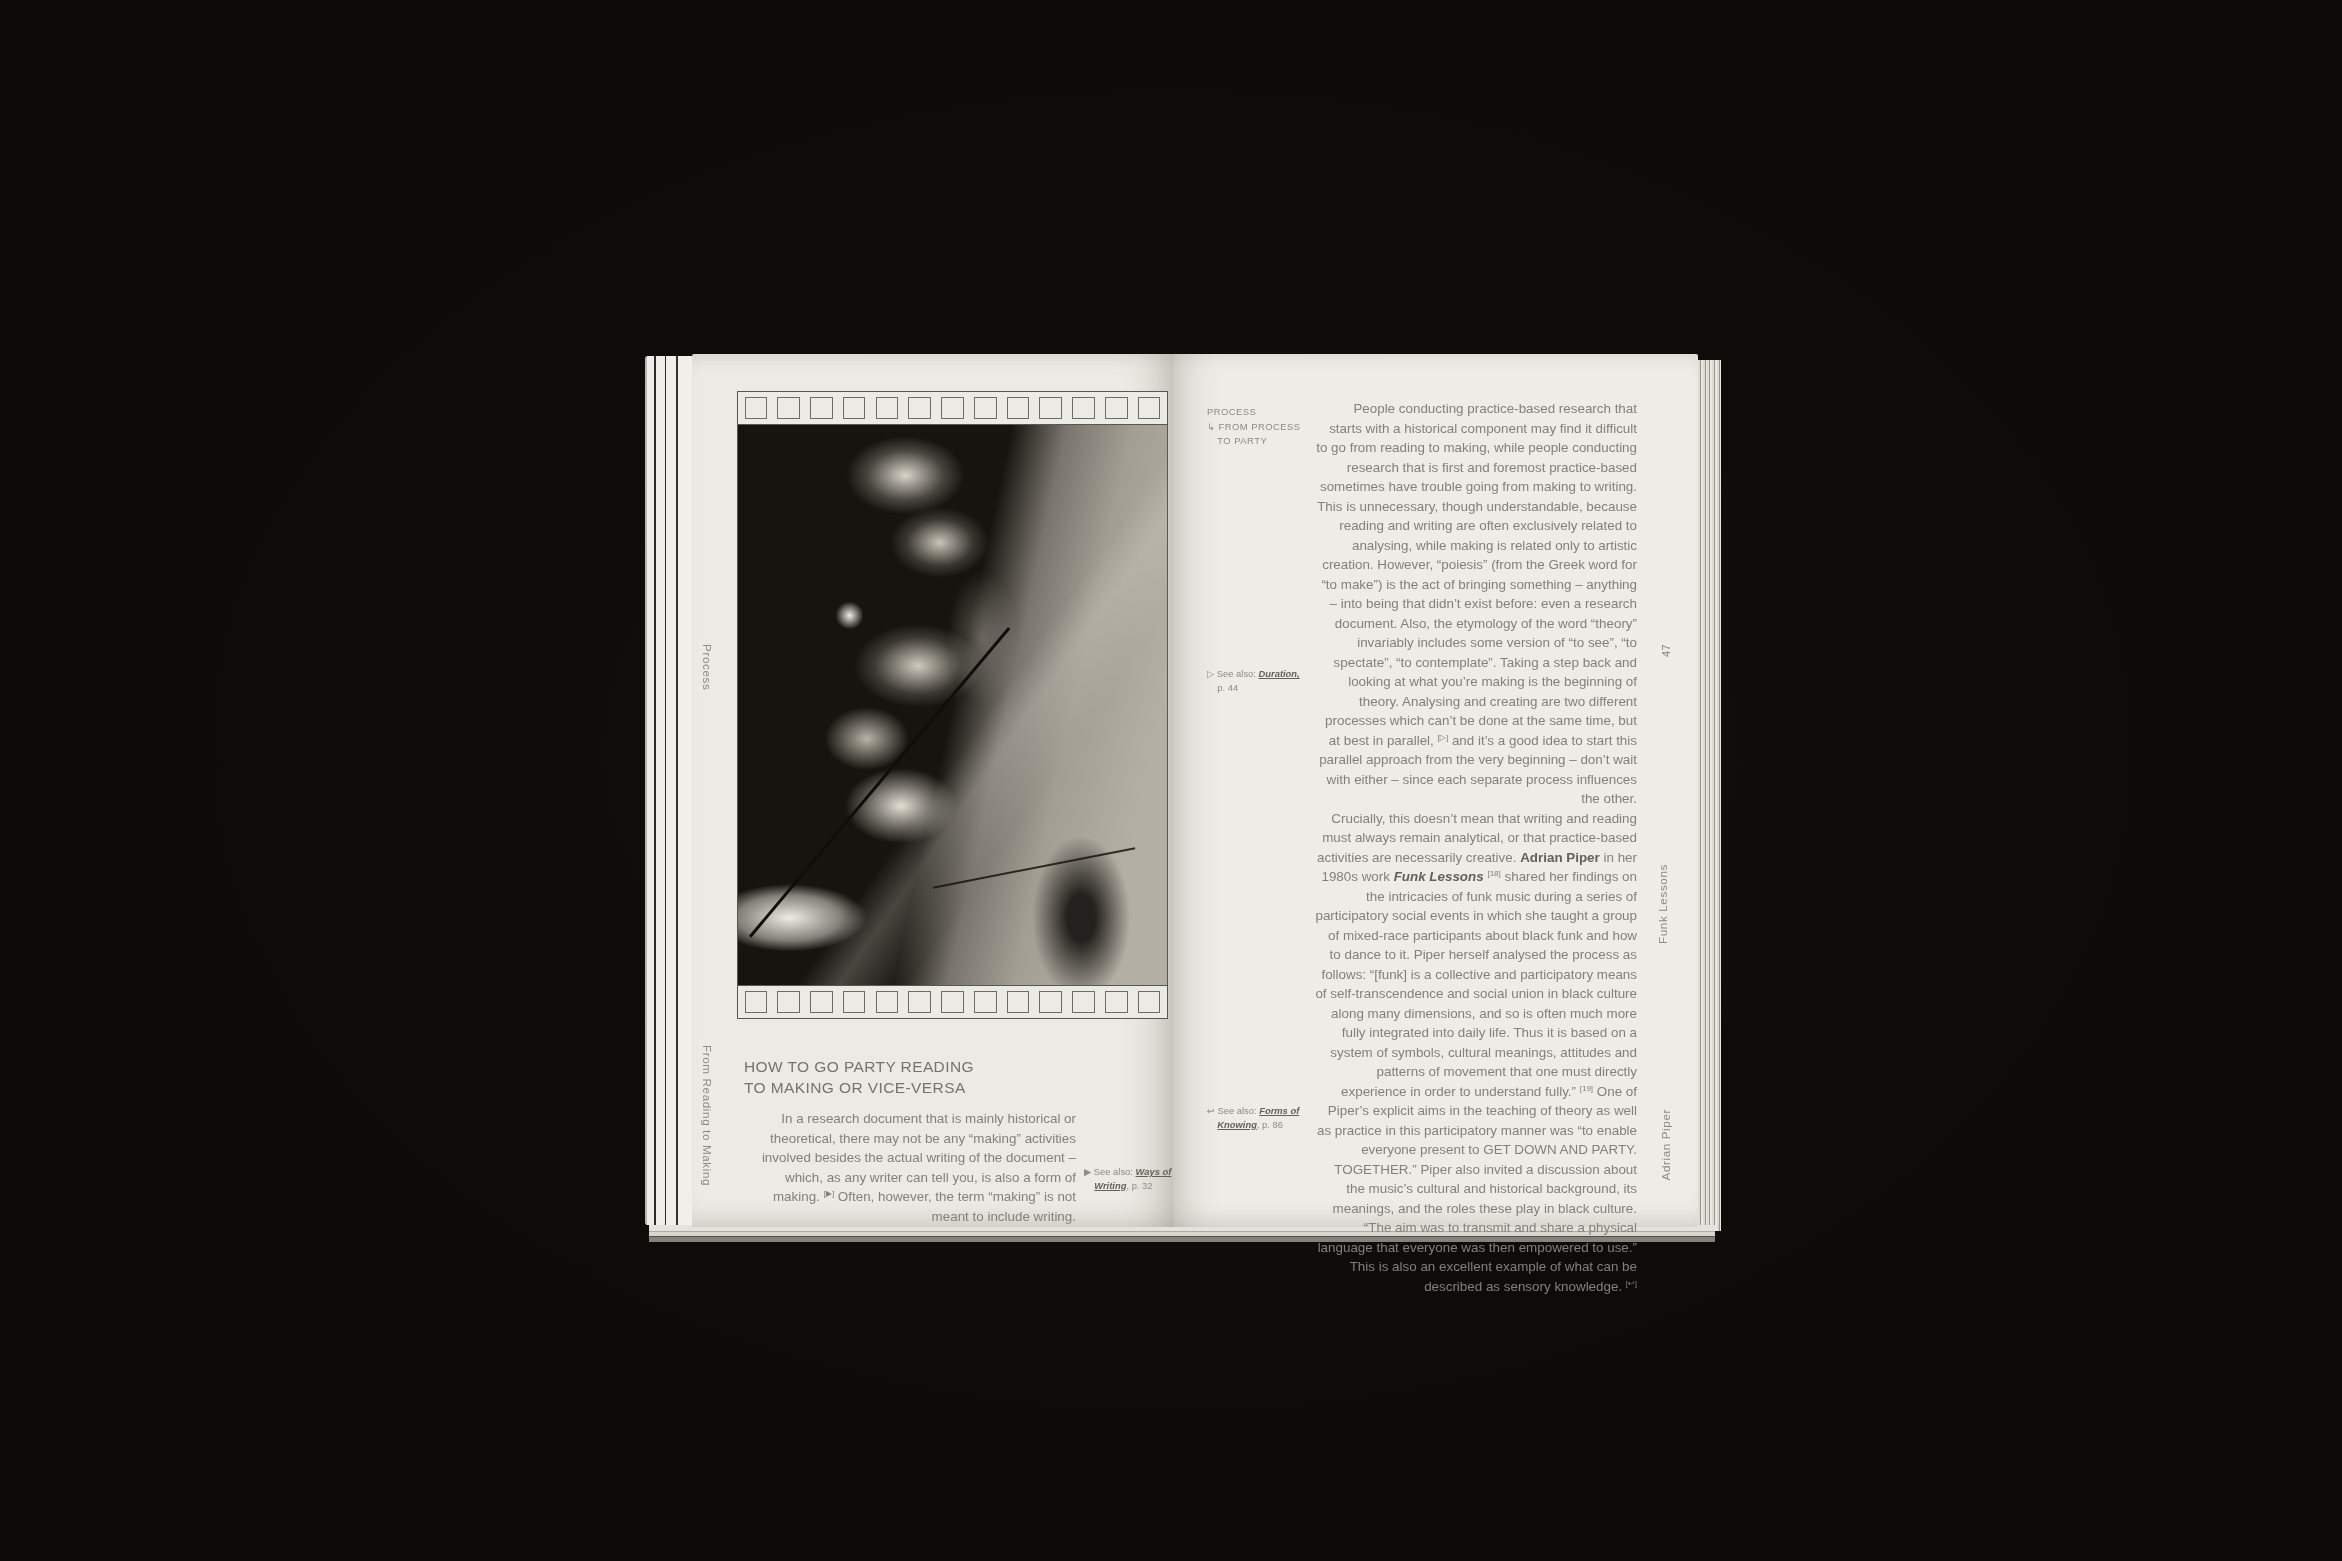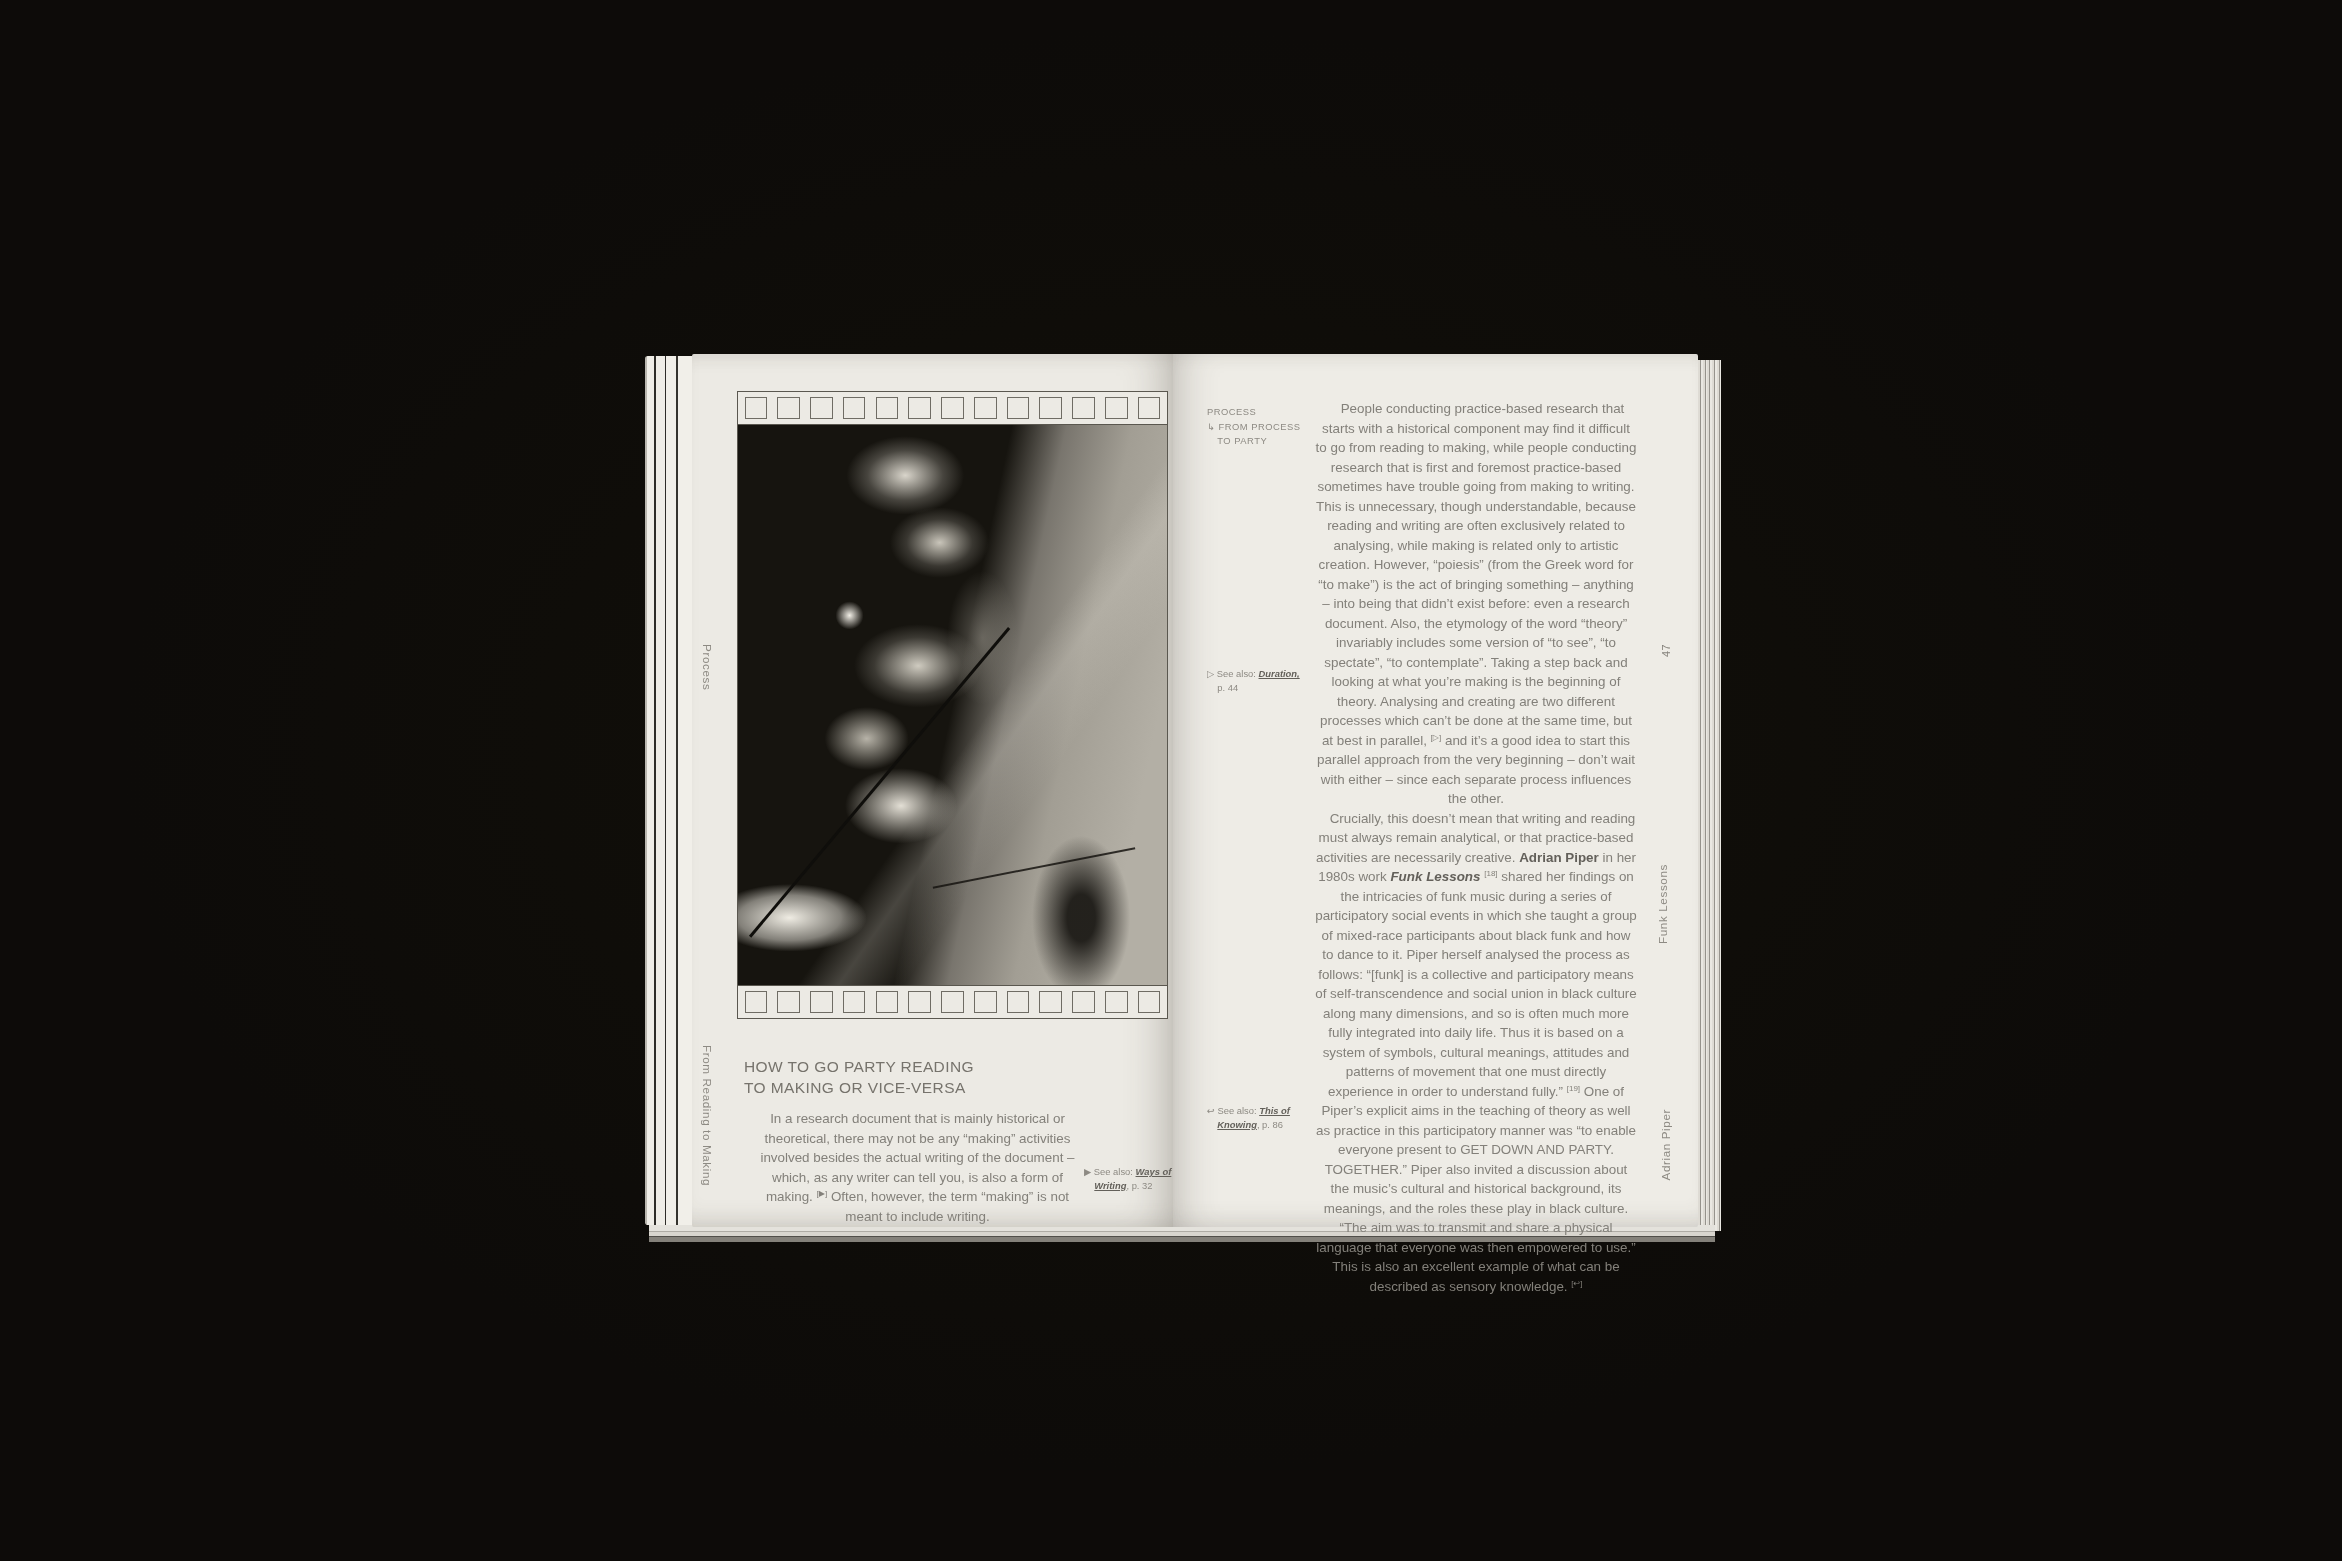--- a/index.html
+++ b/index.html
@@ -44,21 +44,21 @@
       radial-gradient(ellipse 70px 47px at 38% 68%, #e3dfd5 0%, rgba(227,223,213,.3) 55%, transparent 80%),
       radial-gradient(ellipse 103px 45px at 12% 88%, #efece3 0%, rgba(239,236,227,.5) 50%, transparent 75%),
       radial-gradient(ellipse 47px 89px at 57% 38%, rgba(160,156,146,.5) 0%, transparent 75%),
       linear-gradient(125deg, transparent 55%, rgba(222,218,208,.25) 60%, transparent 68%),
       radial-gradient(ellipse 70px 117px at 80% 88%, rgba(28,26,22,.95) 20%, transparent 70%),
       linear-gradient(102deg, transparent 50%, rgba(138,134,126,.85) 60%, #a29e94 72%, #b3afa5 88%);}
   .mic-stand{position:absolute;left:63%;top:36%;width:2.8px;height:72%;background:#0f0e0b;transform:rotate(40deg);transform-origin:top left;}
   .mic-cable{position:absolute;left:45%;top:79%;width:48%;height:1.9px;background:rgba(22,20,16,.85);transform:rotate(-11deg);}
   
   .heading{position:absolute;left:52px;top:703px;font-size:15.5px;line-height:20.6px;letter-spacing:0.4px;color:#76736c;}
-  .body-copy{position:absolute;font-size:13.4px;line-height:19.5px;color:#83807a;text-align:center;}
+  .body-copy{position:absolute;font-size:13.4px;line-height:19.5px;color:#83807a;text-align:right;}
   .left-body{left:67px;top:755px;width:317px;}
   sup.ref{font-size:8px;line-height:0;vertical-align:super;color:#83807a;}
   .b{font-weight:bold;color:#63605a;}
   .bi{font-weight:bold;font-style:italic;color:#63605a;}
   
   .note{position:absolute;font-size:9.4px;line-height:13.6px;color:#8d8a83;white-space:nowrap;}
   .note .ind{padding-left:10.3px;}
   .note .bi{font-size:9.4px;text-decoration:underline;}
   .caps-note{letter-spacing:0.5px;line-height:14.5px;}
   
@@ -137,21 +137,21 @@
         <div><span>↳ </span><span>FROM PROCESS</span></div>
         <div class="ind">TO PARTY</div>
       </div>
 
       <div class="note" style="left:34px;top:313px;">
         <div><span>▷ </span><span>See also: </span><span class="bi">Duration,</span></div>
         <div class="ind">p. 44</div>
       </div>
 
       <div class="note" style="left:34px;top:750px;">
-        <div><span>↩ </span><span>See also: </span><span class="bi">This of</span></div>
+        <div><span>↩ </span><span>See also: </span><span class="bi">Forms of</span></div>
         <div class="ind"><span class="bi">Knowing</span><span>, p. 86</span></div>
       </div>
 
       <div class="body-copy right-main" style="position:absolute;">
         <p><span>People conducting practice-based research that starts with a historical component may find it difficult to go from reading to making, while people conducting research that is first and foremost practice-based sometimes have trouble going from making to writing. This is unnecessary, though understandable, because reading and writing are often exclusively related to analysing, while making is related only to artistic creation. However, “poiesis” (from the Greek word for “to make”) is the act of bringing something – anything – into being that didn’t exist before: even a research document. Also, the etymology of the word “theory” invariably includes some version of “to see”, “to spectate”, “to contemplate”. Taking a step back and looking at what you’re making is the beginning of theory. Analysing and creating are two different processes which can’t be done at the same time, but at best in parallel, </span><sup class="ref">[▷]</sup><span> and it’s a good idea to start this parallel approach from the very beginning – don’t wait with either – since each separate process influences the other.</span></p>
         <p><span>Crucially, this doesn’t mean that writing and reading must always remain analytical, or that practice-based activities are necessarily creative. </span><span class="b">Adrian Piper</span><span> in her 1980s work </span><span class="bi">Funk Lessons</span> <sup class="ref">[18]</sup><span> shared her findings on the intricacies of funk music during a series of participatory social events in which she taught a group of mixed-race participants about black funk and how to dance to it. Piper herself analysed the process as follows: “[funk] is a collective and participatory means of self-transcendence and social union in black culture along many dimensions, and so is often much more fully integrated into daily life. Thus it is based on a system of symbols, cultural meanings, attitudes and patterns of movement that one must directly experience in order to understand fully.” </span><sup class="ref">[19]</sup><span> One of Piper’s explicit aims in the teaching of theory as well as practice in this participatory manner was “to enable everyone present to GET DOWN AND PARTY. TOGETHER.” Piper also invited a discussion about the music’s cultural and historical background, its meanings, and the roles these play in black culture. “The aim was to transmit and share a physical language that everyone was then empowered to use.” This is also an excellent example of what can be described as sensory knowledge. </span><sup class="ref">[↩]</sup></p>
       </div>
 
       <div class="pagenum vert-ccw" style="left:487px;top:290px;">47</div>
       <div class="edge-label vert-ccw" style="left:483px;top:510px;">Funk Lessons</div>

